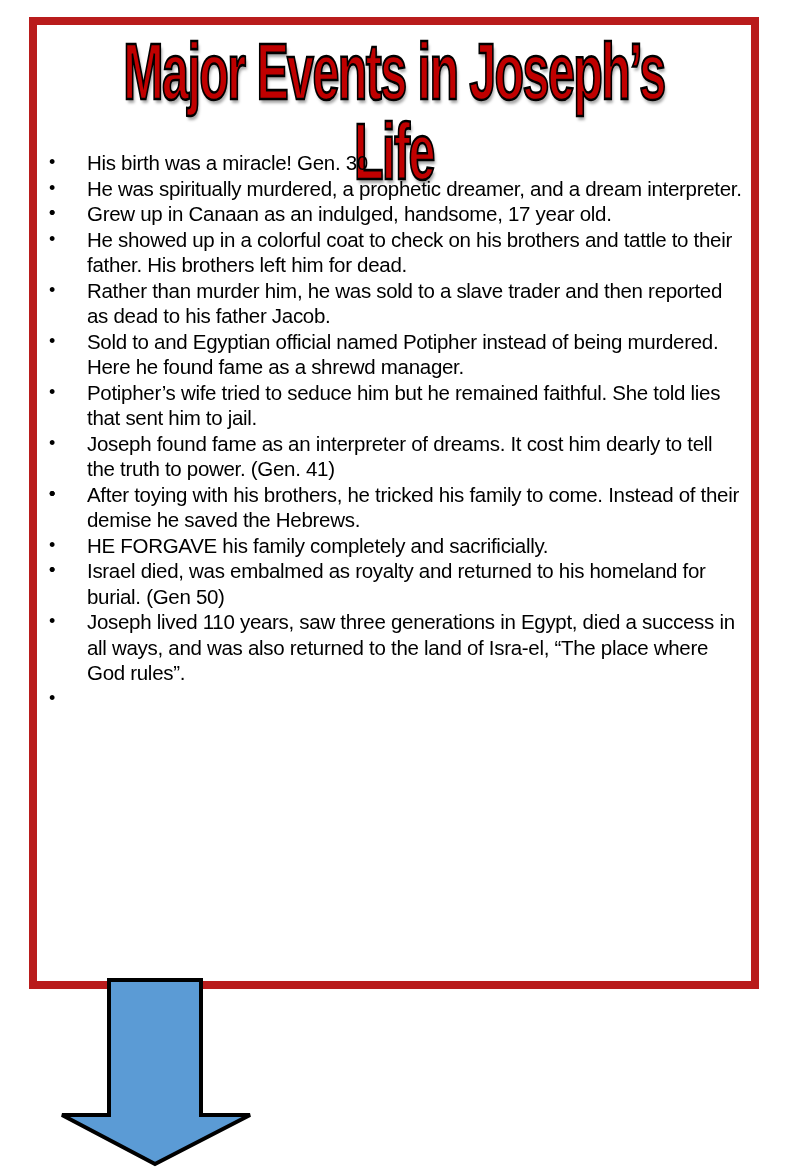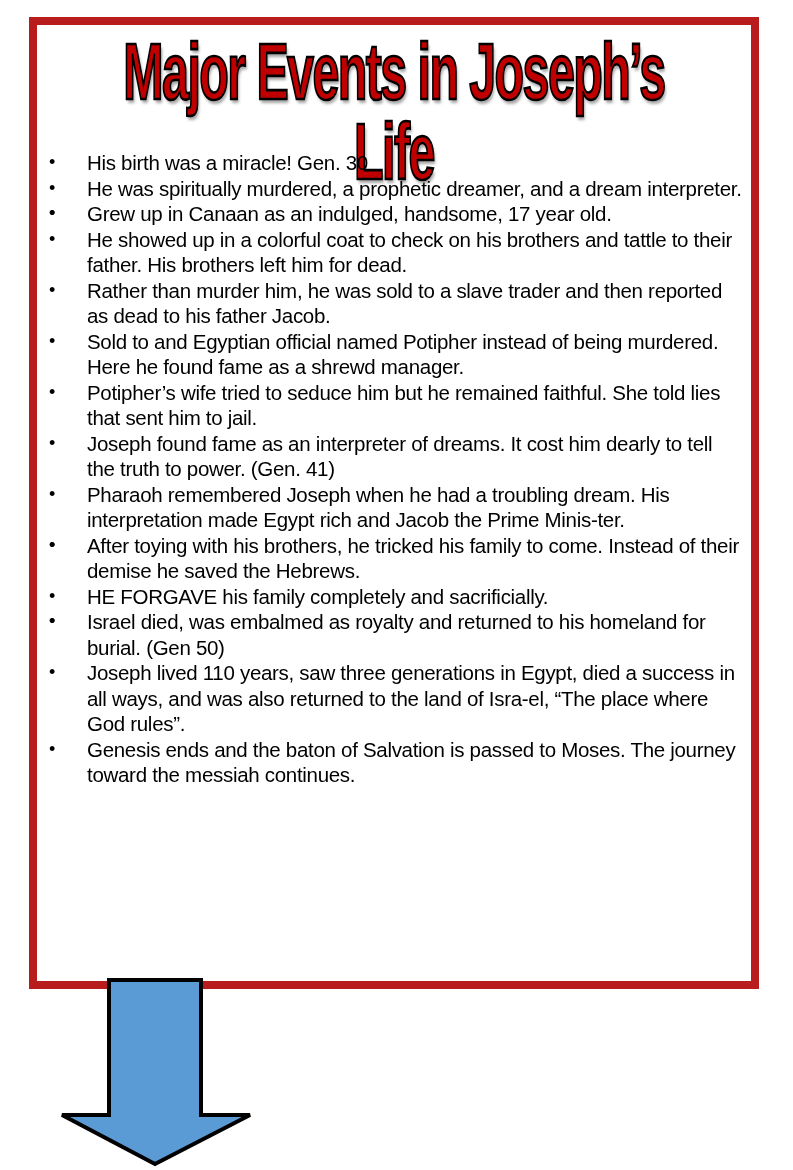--- a/index.html
+++ b/index.html
@@ -40,26 +40,26 @@
   <ul class="events">
     <li><span class="bullet">•</span><span>His birth was a miracle! Gen. 30</span></li>
     <li><span class="bullet">•</span><span>He was spiritually murdered, a prophetic dreamer,  and a dream interpreter.</span></li>
     <li><span class="bullet">•</span></li>
     <li><span class="bullet">•</span><span>Grew up in Canaan as an indulged, handsome, 17 year old.</span></li>
     <li><span class="bullet">•</span><span>He showed up in a colorful coat to check on his brothers and tattle to their father.  His brothers left him for dead.</span></li>
     <li><span class="bullet">•</span><span>Rather than murder him, he was sold to a slave trader and then reported as dead to his father Jacob.</span></li>
     <li><span class="bullet">•</span><span>Sold to and Egyptian official named Potipher instead of being murdered.  Here he found fame as a shrewd manager.</span></li>
     <li><span class="bullet">•</span><span>Potipher’s wife tried to seduce him but he remained faithful. She told lies that sent him to jail.</span></li>
     <li><span class="bullet">•</span><span>Joseph found fame as an interpreter of dreams.  It cost him dearly to tell the truth to power. (Gen. 41)</span></li>
-    <li><span class="bullet">•</span><span>Pharaoh remembered Joseph when he had a troubling dream. His interpretation made Egypt rich and Jacob the Prime Minis-ter.</span></li>
+    <li><span class="bullet">•</span></li>
     <li><span class="bullet">•</span></li>
     <li><span class="bullet">•</span><span>After toying with his brothers, he tricked his family to come. Instead of their demise he saved the Hebrews.</span></li>
     <li><span class="bullet">•</span><span>HE FORGAVE his family completely and sacrificially.</span></li>
     <li><span class="bullet">•</span></li>
     <li><span class="bullet">•</span><span>Israel died, was embalmed as royalty and returned to his homeland for burial. (Gen 50)</span></li>
     <li><span class="bullet">•</span><span>Joseph lived 110 years, saw three generations in Egypt, died a success in all ways, and was also returned to the land of Isra-el, “The place where God rules”.</span></li>
-    <li><span class="bullet">•</span><span>Genesis ends and the baton of Salvation is passed to Moses. The journey toward the messiah continues.</span></li>
+    <li><span class="bullet">•</span></li>
   </ul>
 </div>
 
 <svg class="arrow" width="200" height="190" viewBox="0 0 200 190">
   <polygon points="51,2 143,2 143,137 192,137 97,186 4,137 51,137" fill="#5b9bd5" stroke="#000" stroke-width="4" stroke-linejoin="miter"></polygon>
 </svg>
 
 </body></html>

